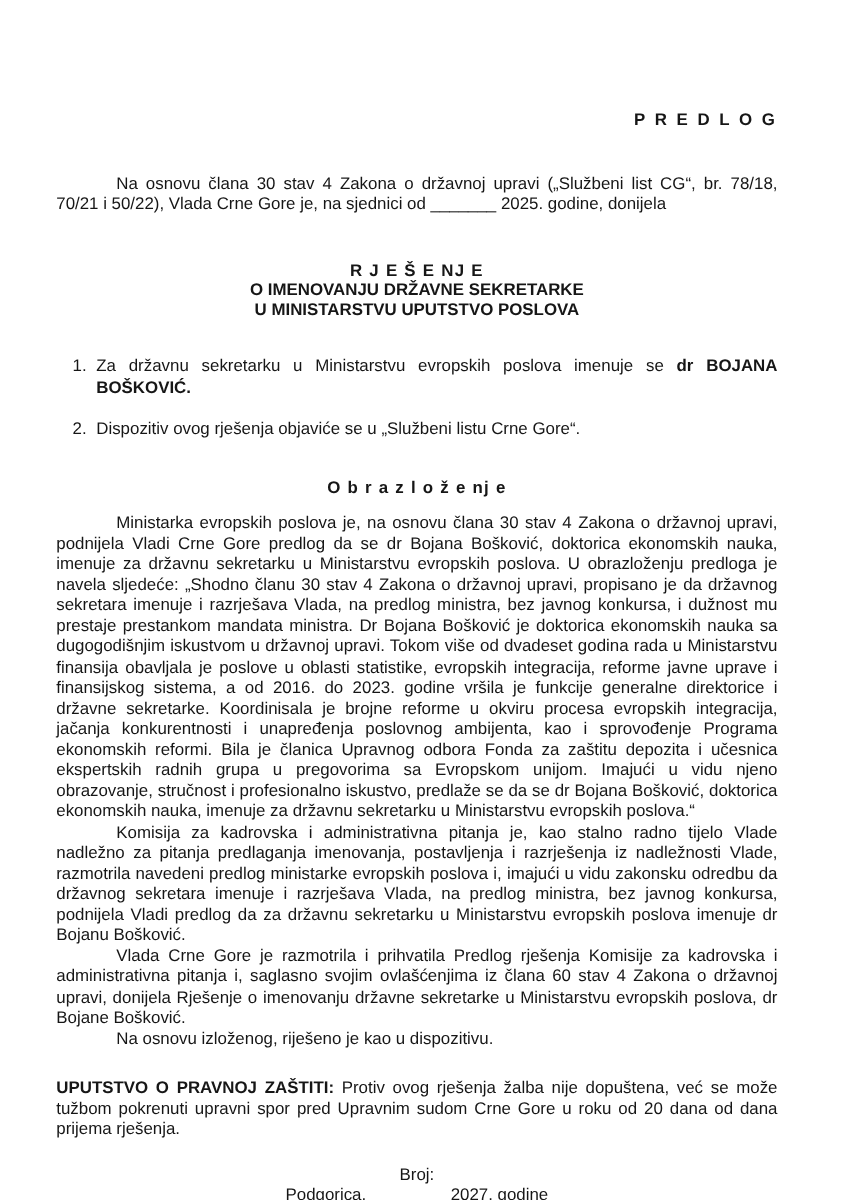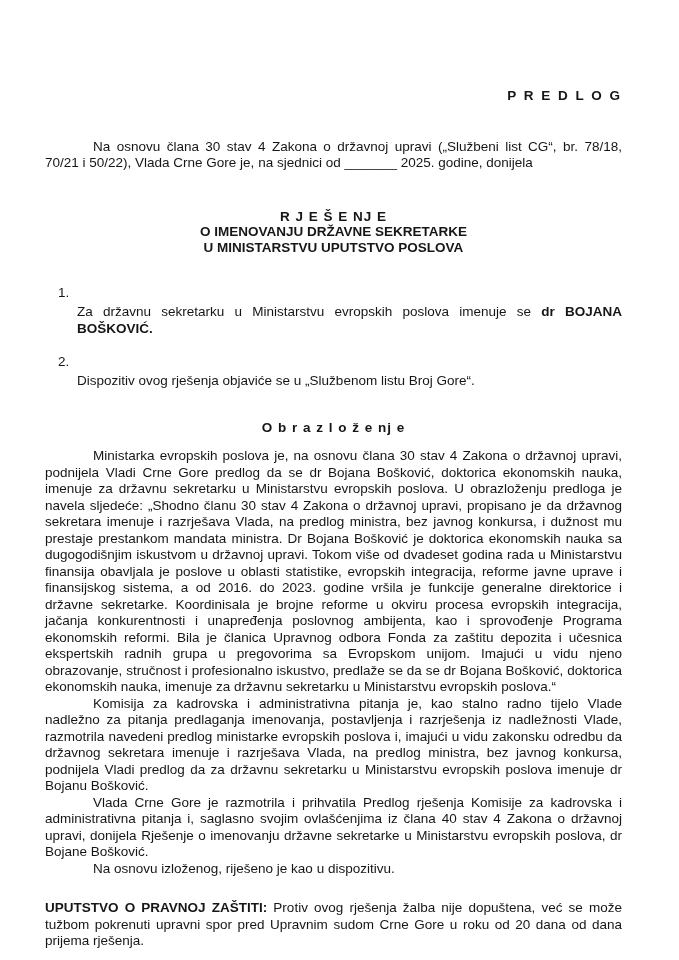--- a/index.html
+++ b/index.html
@@ -41,21 +41,21 @@
   }
   .title .l1 { letter-spacing: 1px; }
   .items {
     margin: 30px 0 0 13px;
     padding: 0;
     list-style: none;
   }
   .items li { display: flex; }
   .items li + li { margin-top: 17px; }
   .items .num { flex: 0 0 19px; }
-  .items .itxt { flex: 1; text-align: justify; margin-top: 19px; }
+  .items .itxt { flex: 1; text-align: justify; }
   .obr {
     margin-top: 30px;
     text-align: center;
     font-weight: bold;
     letter-spacing: 1px;
   }
   .bodytext { margin-top: 12px; }
   .bodytext p { text-indent: 48px; }
   .uputstvo { margin-top: 23px; }
   .footer-broj { margin-top: 20px; }
@@ -82,30 +82,30 @@
     <div>U MINISTARSTVU UPUTSTVO POSLOVA</div>
   </div>
 
   <ol class="items">
     <li>
       <span class="num">1.</span>
       <span class="itxt"><span>Za državnu sekretarku u Ministarstvu evropskih poslova imenuje se </span><b>dr BOJANA BOŠKOVIĆ.</b></span>
     </li>
     <li>
       <span class="num">2.</span>
-      <span class="itxt"><span>Dispozitiv ovog rješenja objaviće se u „Službenom listu Broj Gore“.</span><b></b></span>
+      <span class="itxt"><span>Dispozitiv ovog rješenja objaviće se u „Službeni listu Crne Gore“.</span><b></b></span>
     </li>
   </ol>
 
   <div class="obr">O b r a z l o ž e nj e</div>
 
   <div class="bodytext">
     <p>Ministarka evropskih poslova je, na osnovu člana 30 stav 4 Zakona o državnoj upravi, podnijela Vladi Crne Gore predlog da se dr Bojana Bošković, doktorica ekonomskih nauka, imenuje za državnu sekretarku u Ministarstvu evropskih poslova. U obrazloženju predloga je navela sljedeće: „Shodno članu 30 stav 4 Zakona o državnoj upravi, propisano je da državnog sekretara imenuje i razrješava Vlada, na predlog ministra, bez javnog konkursa, i dužnost mu prestaje prestankom mandata ministra. Dr Bojana Bošković je doktorica ekonomskih nauka sa dugogodišnjim iskustvom u državnoj upravi. Tokom više od dvadeset godina rada u Ministarstvu finansija obavljala je poslove u oblasti statistike, evropskih integracija, reforme javne uprave i finansijskog sistema, a od 2016. do 2023. godine vršila je funkcije generalne direktorice i državne sekretarke. Koordinisala je brojne reforme u okviru procesa evropskih integracija, jačanja konkurentnosti i unapređenja poslovnog ambijenta, kao i sprovođenje Programa ekonomskih reformi. Bila je članica Upravnog odbora Fonda za zaštitu depozita i učesnica ekspertskih radnih grupa u pregovorima sa Evropskom unijom. Imajući u vidu njeno obrazovanje, stručnost i profesionalno iskustvo, predlaže se da se dr Bojana Bošković, doktorica ekonomskih nauka, imenuje za državnu sekretarku u Ministarstvu evropskih poslova.“</p>
     <p>Komisija za kadrovska i administrativna pitanja je, kao stalno radno tijelo Vlade nadležno za pitanja predlaganja imenovanja, postavljenja i razrješenja iz nadležnosti Vlade, razmotrila navedeni predlog ministarke evropskih poslova i, imajući u vidu zakonsku odredbu da državnog sekretara imenuje i razrješava Vlada, na predlog ministra, bez javnog konkursa, podnijela Vladi predlog da za državnu sekretarku u Ministarstvu evropskih poslova imenuje dr Bojanu Bošković.</p>
-    <p>Vlada Crne Gore je razmotrila i prihvatila Predlog rješenja Komisije za kadrovska i administrativna pitanja i, saglasno svojim ovlašćenjima iz člana 40 stav 4 Zakona o državnoj upravi, donijela Rješenje o imenovanju državne sekretarke u Ministarstvu evropskih poslova, dr Bojane Bošković.</p>
+    <p>Vlada Crne Gore je razmotrila i prihvatila Predlog rješenja Komisije za kadrovska i administrativna pitanja i, saglasno svojim ovlašćenjima iz člana 60 stav 4 Zakona o državnoj upravi, donijela Rješenje o imenovanju državne sekretarke u Ministarstvu evropskih poslova, dr Bojane Bošković.</p>
     <p>Na osnovu izloženog, riješeno je kao u dispozitivu.</p>
   </div>
 
   <p class="uputstvo"><b>UPUTSTVO O PRAVNOJ ZAŠTITI:</b><span> Protiv ovog rješenja žalba nije dopuštena, već se može tužbom pokrenuti upravni spor pred Upravnim sudom Crne Gore u roku od 20 dana od dana prijema rješenja.</span></p>
 
   <div class="footer-broj">
     <p>Broj:</p>
     <p>Podgorica, ________ 2027. godine</p>
   </div>
 

